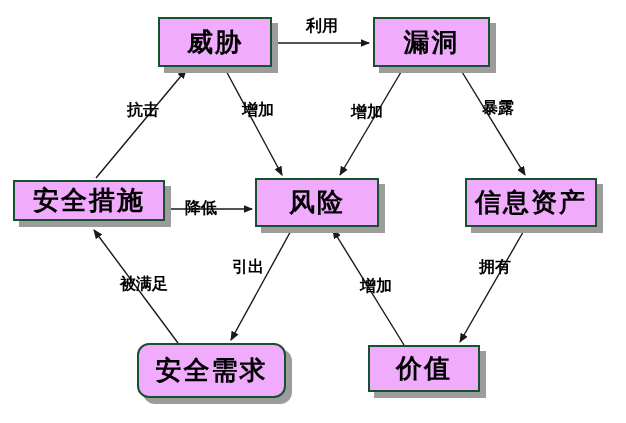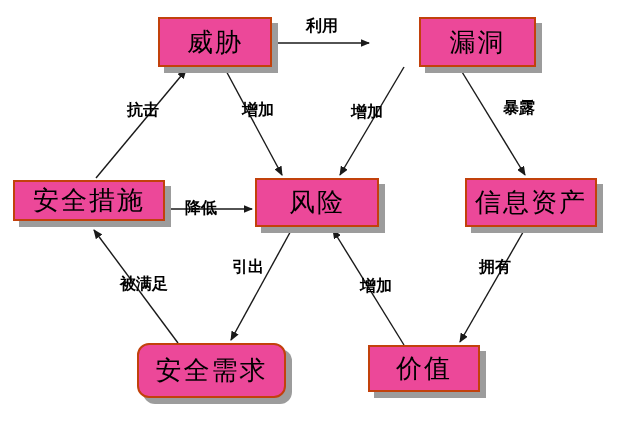--- a/index.html
+++ b/index.html
@@ -17,56 +17,56 @@
   }
   .arrow-layer {
     position: absolute;
     left: 0;
     top: 0;
     width: 626px;
     height: 423px;
   }
   .node {
     position: absolute;
-    background: #ec4899;
-    border: 2px solid #c2410c;
+    background: #f0abfc;
+    border: 2px solid #14532d;
     box-shadow: 6px 6px 0 0 #9c9c9c;
     display: flex;
     align-items: center;
     justify-content: center;
     font-size: 26px;
-    font-weight: 400;
+    font-weight: 700;
     color: #000000;
     letter-spacing: 2px;
     box-sizing: border-box;
     white-space: nowrap;
   }
   .edge-label {
     position: absolute;
     transform: translate(-50%, -50%);
     font-size: 16px;
     font-weight: 700;
     color: #000000;
     white-space: nowrap;
     line-height: 1;
   }
   
   #node-threat        { left: 158px; top:  17px; width: 114px; height: 50px; }
-  #node-vulnerability { left: 373px; top:  17px; width: 117px; height: 50px; margin-left: 46px; }
+  #node-vulnerability { left: 373px; top:  17px; width: 117px; height: 50px; }
   #node-measures      { left:  13px; top: 180px; width: 152px; height: 41px; }
   #node-risk          { left: 255px; top: 178px; width: 124px; height: 49px; text-align: right; }
   #node-assets        { left: 465px; top: 178px; width: 132px; height: 49px; }
   #node-requirements  { left: 137px; top: 343px; width: 149px; height: 55px; border-radius: 12px; }
   #node-value         { left: 368px; top: 345px; width: 112px; height: 47px; }
   
   #label-exploit        { left: 322px; top:  26px; }
   #label-resist         { left: 143px; top: 110px; text-align: right; }
   #label-increase-threat{ left: 258px; top: 110px; }
   #label-increase-vuln  { left: 367px; top: 112px; }
-  #label-expose         { left: 519px; top: 108px; }
+  #label-expose         { left: 498px; top: 108px; }
   #label-reduce         { left: 201px; top: 208px; }
   #label-satisfied      { left: 144px; top: 284px; }
   #label-derive         { left: 248px; top: 267px; }
   #label-increase-value { left: 376px; top: 286px; }
   #label-own            { left: 495px; top: 267px; }
 </style>
 </head>
 <body>
 
 <div class="canvas">

